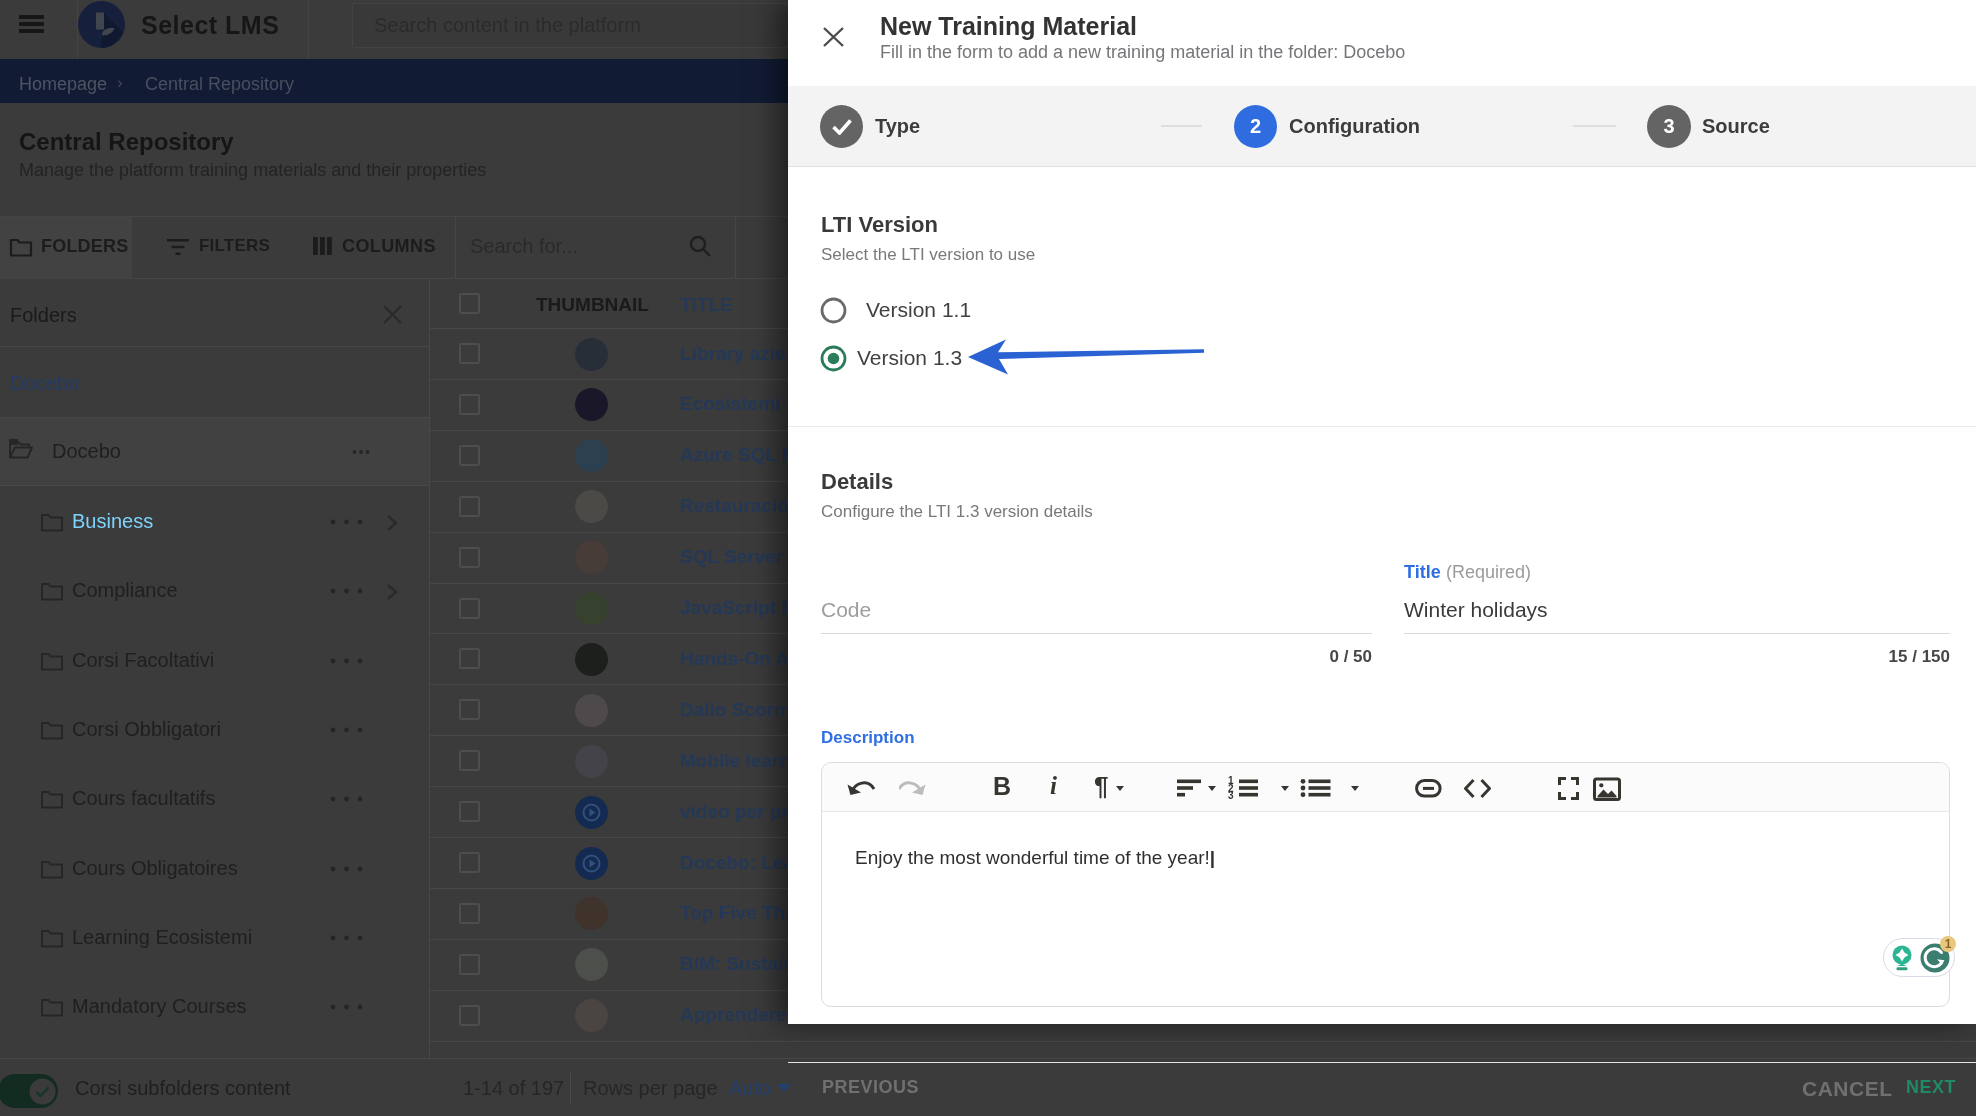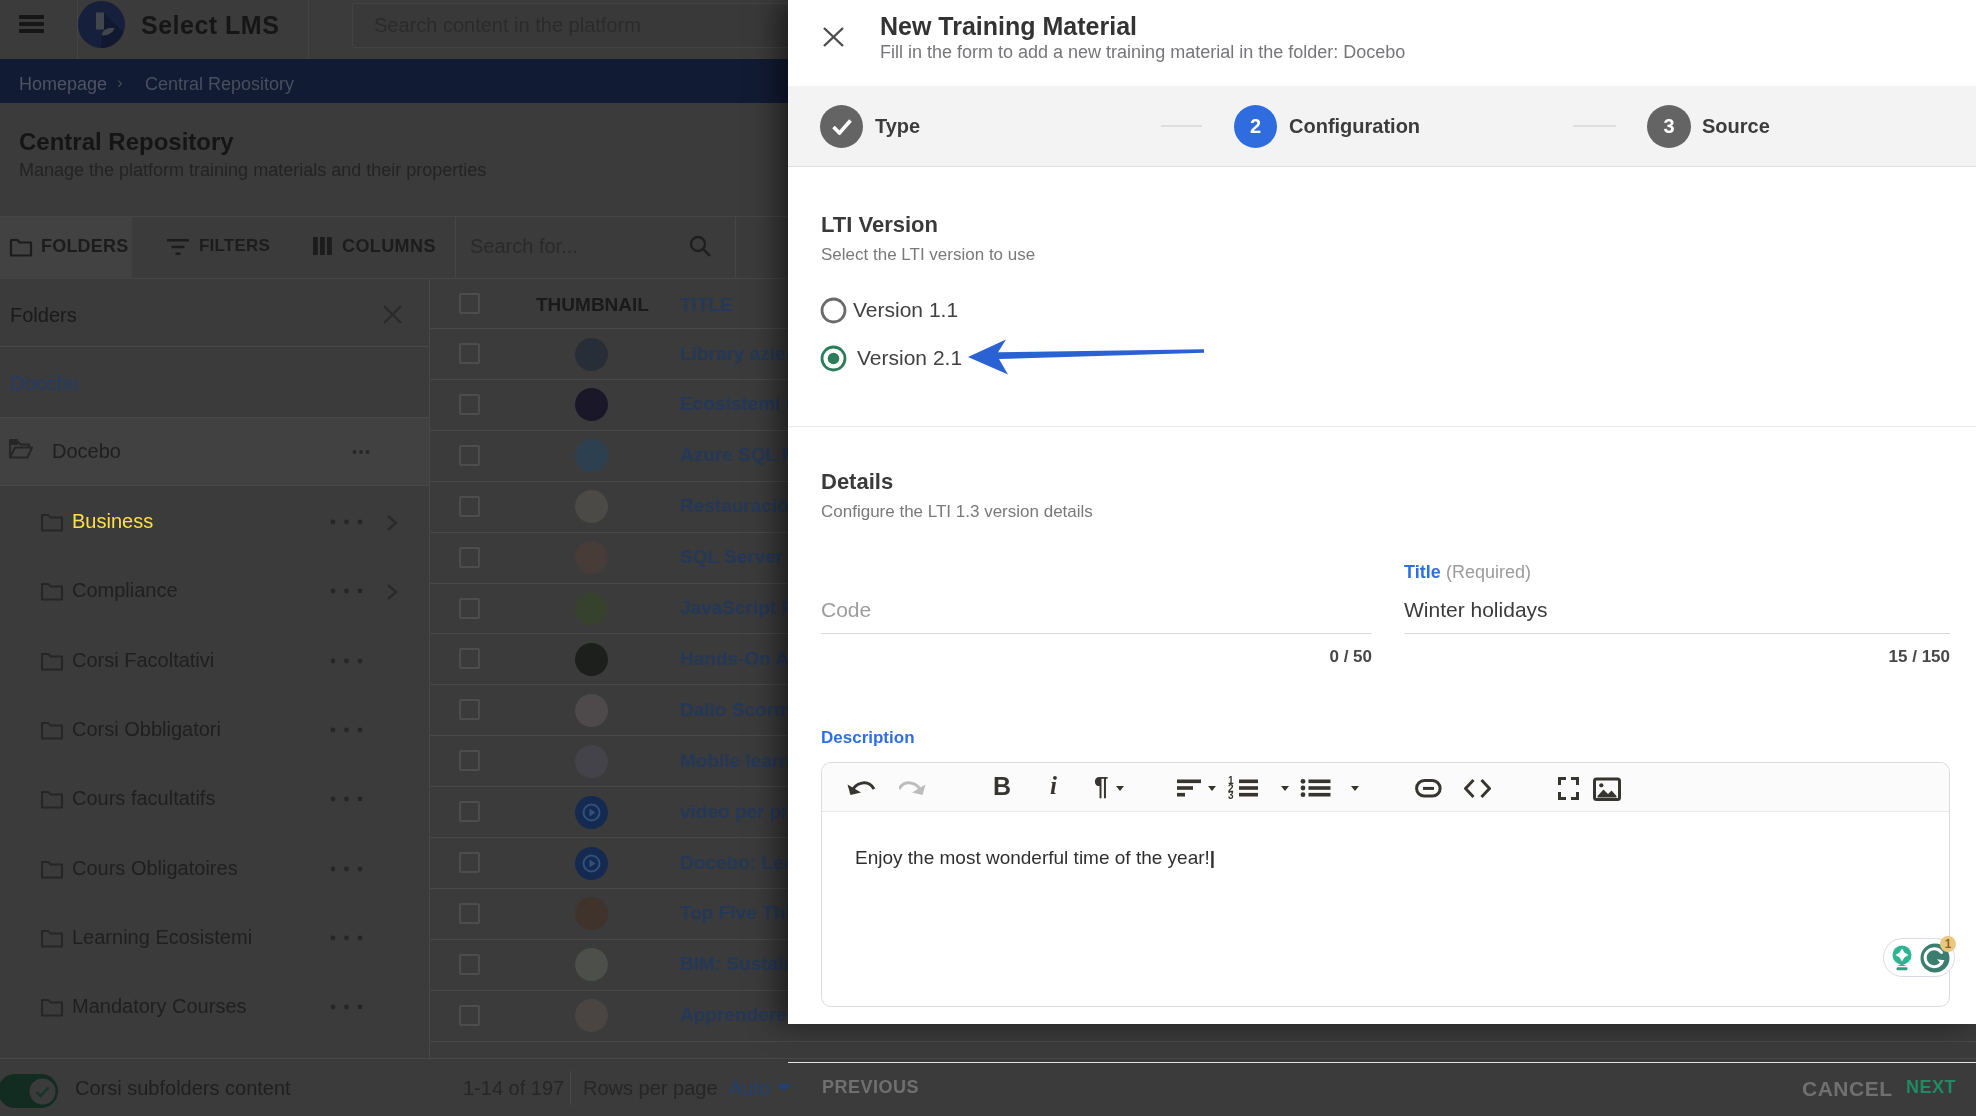--- a/index.html
+++ b/index.html
@@ -90,21 +90,21 @@
           <circle cx="10" cy="3" r="1.9" fill="#262626"></circle>
           <circle cx="16.5" cy="3" r="1.9" fill="#262626"></circle>
       </svg>
     </div>
   </div>
 
   <div id="folderrows">
       <svg class="abs" style="left:40px;top:512px;" width="24" height="20" viewBox="0 0 24 20">
         <path d="M2 3 h6.5 l2 2.5 h11.5 v13 h-20 Z" fill="none" stroke="#262626" stroke-width="2" stroke-linejoin="round"></path>
       </svg>
-      <div class="abs" style="left:72px;top:510px;font-size:20px;color:#fde047;text-align:right;">Business</div>
+      <div class="abs" style="left:72px;top:510px;font-size:20px;color:#7dd3fc;text-align:right;">Business</div>
       <svg class="abs" style="left:330px;top:519px;" width="33" height="6" viewBox="0 0 33 6">
         <circle cx="3" cy="3" r="2.4" fill="#262626"></circle>
         <circle cx="16.5" cy="3" r="2.4" fill="#262626"></circle>
         <circle cx="30" cy="3" r="2.4" fill="#262626"></circle>
       </svg>
       <svg class="abs" style="left:386px;top:514px;" width="12" height="18" viewBox="0 0 12 18">
         <path d="M2 2 l8 7 l-8 7" fill="none" stroke="#2a2a2a" stroke-width="2.4"></path>
       </svg>
       <svg class="abs" style="left:40px;top:581px;" width="24" height="20" viewBox="0 0 24 20">
         <path d="M2 3 h6.5 l2 2.5 h11.5 v13 h-20 Z" fill="none" stroke="#262626" stroke-width="2" stroke-linejoin="round"></path>
@@ -287,27 +287,27 @@
     <div class="abs" style="left:859px;top:19px;width:44px;height:43px;border-radius:50%;background:#646464;color:#fff;font-size:20px;font-weight:bold;text-align:center;line-height:43px;">3</div>
     <div class="abs" style="left:914px;top:29px;font-size:20px;font-weight:bold;color:#3c3c3c;">Source</div>
   </div>
 
   <div class="abs" style="left:33px;top:212px;font-size:22px;font-weight:bold;color:#3a3a3a;">LTI Version</div>
   <div class="abs" style="left:33px;top:245px;font-size:17px;color:#79797c;">Select the LTI version to use</div>
 
   <svg class="abs" style="left:32px;top:297px;" width="27" height="27" viewBox="0 0 27 27">
     <circle cx="13.5" cy="13.5" r="11.5" fill="none" stroke="#6a6a6a" stroke-width="2.8"></circle>
   </svg>
-  <div class="abs" style="left:65px;top:298px;font-size:21px;color:#414141;">Version 1.1</div>
+  <div class="abs" style="left:78px;top:298px;font-size:21px;color:#414141;">Version 1.1</div>
 
   <svg class="abs" style="left:32px;top:345px;" width="27" height="27" viewBox="0 0 27 27">
     <circle cx="13.5" cy="13.5" r="11.5" fill="none" stroke="#2b7d5a" stroke-width="2.8"></circle>
     <circle cx="13.5" cy="13.5" r="5.8" fill="#2b7d5a"></circle>
   </svg>
-  <div class="abs" style="left:69px;top:346px;font-size:21px;color:#414141;">Version 2.1</div>
+  <div class="abs" style="left:69px;top:346px;font-size:21px;color:#414141;">Version 1.3</div>
 
   <svg class="abs" style="left:178px;top:334px;" width="240" height="46" viewBox="0 0 240 46">
     <path d="M2 23 L40 5.5 L32 18.3 L238 15.2 L238 18.8 L33 25 L42 40.5 Z" fill="#2a62d3"></path>
   </svg>
 
   <div class="abs" style="left:0;top:426px;width:1188px;height:1px;background:#e9e9e9;"></div>
 
   <div class="abs" style="left:33px;top:469px;font-size:22px;font-weight:bold;color:#3a3a3a;">Details</div>
   <div class="abs" style="left:33px;top:502px;font-size:17px;color:#79797c;">Configure the LTI 1.3 version details</div>
 

